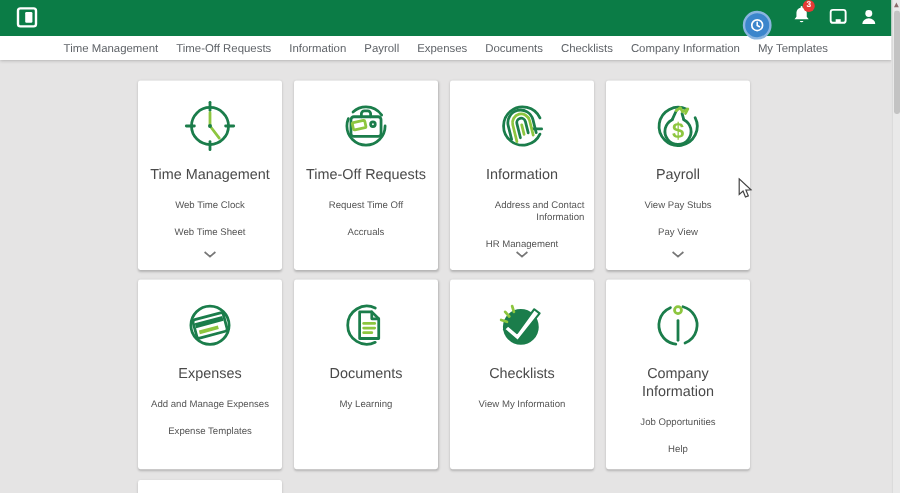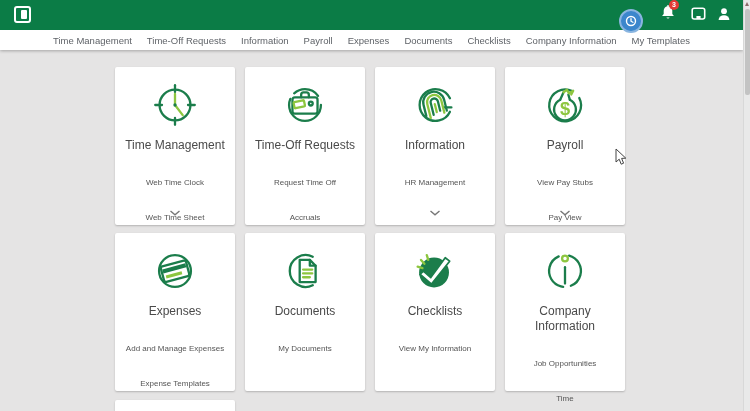--- a/index.html
+++ b/index.html
@@ -50,21 +50,21 @@
   .card{
     background:#fff;border-radius:2px;box-shadow:0 1px 2px rgba(0,0,0,.22);
     position:relative;display:flex;flex-direction:column;align-items:center;
     padding:0 8px;box-sizing:border-box;
   }
   .card-icon{margin-top:11px;width:54px;height:54px;flex:none;}
   .card-title{
     margin-top:6px;font-size:12px;line-height:15px;color:#4a4a4a;text-align:center;cursor:pointer;
   }
   .card-link{
-    margin-top:25px;font-size:8px;line-height:10px;color:#555;text-align:right;
+    margin-top:13px;font-size:8px;line-height:10px;color:#555;text-align:right;
     cursor:pointer;text-decoration:none;display:block;
   }
   .expander{position:absolute;bottom:4px;left:50%;transform:translateX(-50%);cursor:pointer;padding:1px 4px;}
   .partial-card{
     position:absolute;left:115px;top:350px;width:120px;height:40px;
     background:#fff;border-radius:2px;box-shadow:0 1px 2px rgba(0,0,0,.22);
   }
   
   .sg{stroke:#1b7d4b;stroke-width:2.4;fill:none;}
   .sl{stroke:#8dc63f;stroke-width:2.4;fill:none;}
@@ -181,20 +181,21 @@
           <line x1="37" y1="30.5" x2="45" y2="30.5" class="sg"></line>
           <g transform="rotate(-14 28 28)">
             <path d="M16.5,37 V25 a11,11 0 0 1 22,0 v11.5" class="sg"></path>
             <path d="M20.5,40 V25 a7.5,7.5 0 0 1 15,0 v13" class="sl"></path>
             <path d="M24.2,37.5 V25 a3.8,3.8 0 0 1 7.6,0 v10" class="sg"></path>
             <line x1="28" y1="35.5" x2="28" y2="27" class="sl"></line>
           </g>
         </svg>
       </div>
       <div class="card-title">Information</div>
+      <a class="card-link">Address and Contact Information</a>
       <a class="card-link">HR Management</a>
       <div class="expander">
         <svg width="11" height="6" viewBox="0 0 11 6">
             <path d="M1,1 L5.5,4.8 L10,1" stroke="#777" stroke-width="1.4" fill="none"></path>
           </svg>
       </div>
     </div>
 
     <div class="card">
       <div class="card-icon">
@@ -238,21 +239,21 @@
         <svg width="54" height="54" viewBox="0 0 56 56" stroke-linecap="round" stroke-linejoin="round">
           <path d="M36,13.2 A16.5,16.5 0 1 0 36,42.8" class="sg"></path>
           <path d="M22.5,16.5 h10.5 l6,6 V39.5 h-16.5 z" class="sg" fill="#fff"></path>
           <path d="M33,16.5 v6 h6" class="sg"></path>
           <line x1="26" y1="26.5" x2="35.5" y2="26.5" class="sl"></line>
           <line x1="26" y1="30.5" x2="35.5" y2="30.5" class="sl"></line>
           <line x1="26" y1="34.5" x2="33" y2="34.5" class="sl"></line>
         </svg>
       </div>
       <div class="card-title">Documents</div>
-      <a class="card-link">My Documents</a>
+      <a class="card-link">My Learning</a>
     </div>
 
     <div class="card">
       <div class="card-icon">
         <svg width="54" height="54" viewBox="0 0 56 56" stroke-linecap="round" stroke-linejoin="round">
           <circle cx="27" cy="29.5" r="15.5" fill="#1b7d4b"></circle>
           <path d="M16,28.2 L23.6,34.8 L38.6,14.2 L43.2,17.8 L24.4,41.6 L12.4,31.4 Z" fill="#fff" stroke="#1b7d4b" stroke-width="1.8"></path>
           <line x1="13.5" y1="16.5" x2="17" y2="20.5" class="sl" stroke-width="2.2"></line>
           <line x1="10" y1="23.5" x2="15" y2="25" class="sl" stroke-width="2.2"></line>
           <line x1="19.5" y1="11.5" x2="21" y2="16.5" class="sl" stroke-width="2.2"></line>
@@ -265,21 +266,21 @@
     <div class="card">
       <div class="card-icon">
         <svg width="54" height="54" viewBox="0 0 56 56" stroke-linecap="round" stroke-linejoin="round">
           <circle cx="28" cy="28" r="16.5" class="sg" stroke-dasharray="41 8 43 11.7" transform="rotate(-75 28 28)"></circle>
           <line x1="28" y1="24" x2="28" y2="41" class="sg" stroke-width="5"></line>
           <circle cx="28" cy="15" r="3" class="sl" stroke-width="2.4"></circle>
         </svg>
       </div>
       <div class="card-title">Company Information</div>
       <a class="card-link">Job Opportunities</a>
-      <a class="card-link">Time</a>
+      <a class="card-link">Help</a>
     </div>
 
   </div>
 
   <div class="partial-card"></div>
 </div>
 
 <div class="scrollbar">
   <div class="sb-arrow"></div>
   <div class="sb-thumb"></div>

